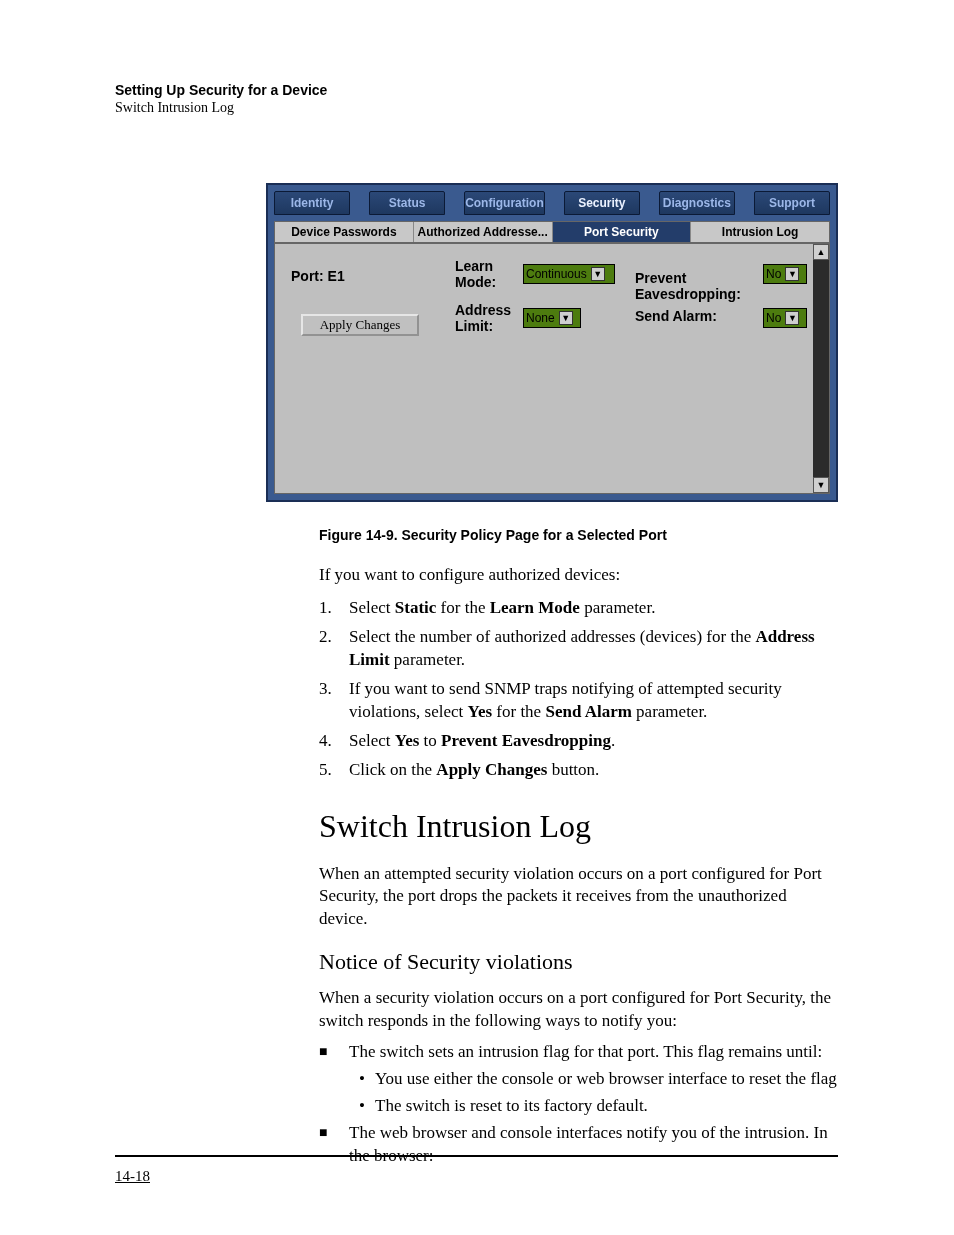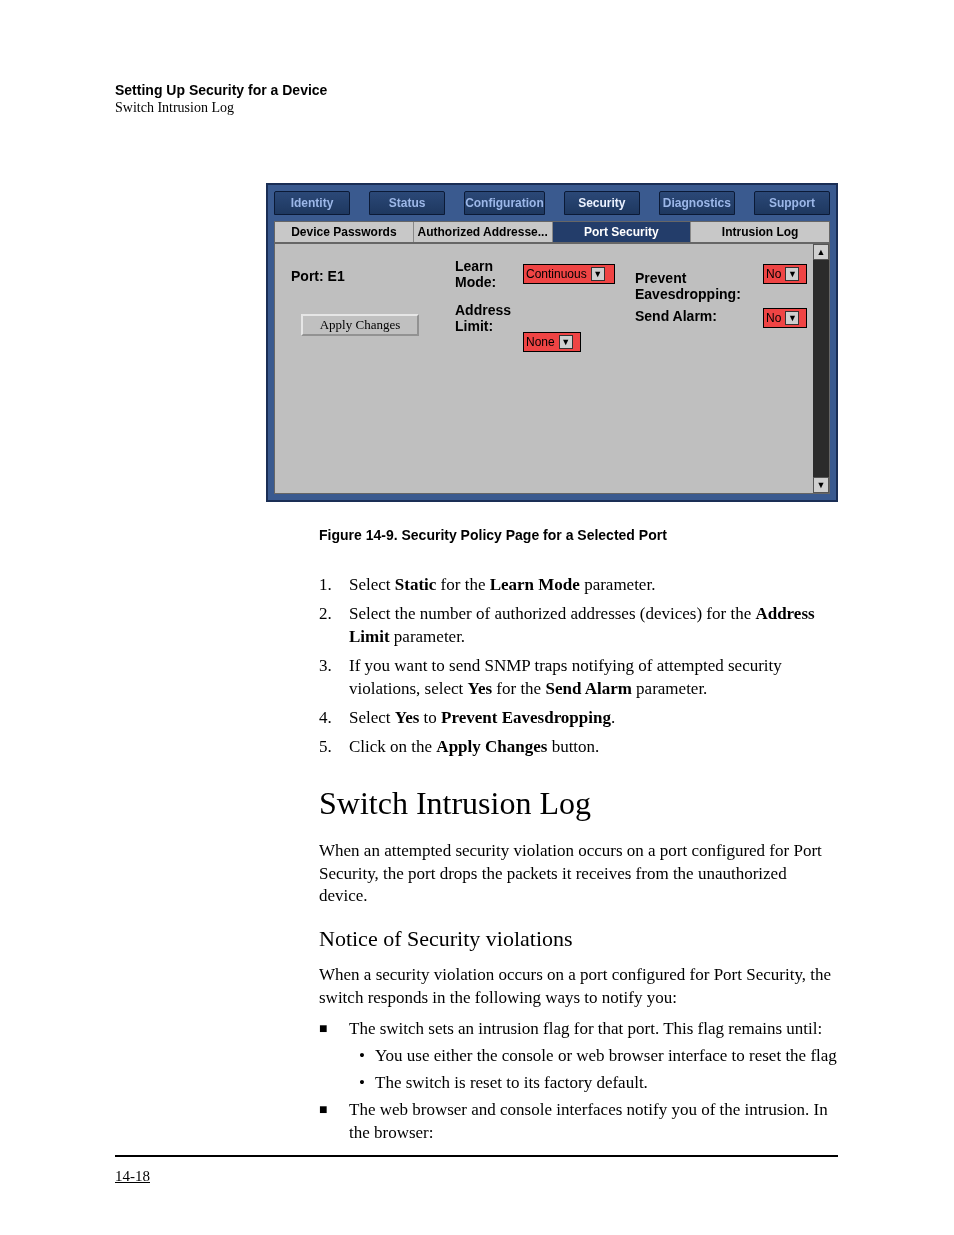--- a/index.html
+++ b/index.html
@@ -43,21 +43,21 @@
     position: absolute; right: 0; top: 0; bottom: 0; width: 16px;
     background: #333; display: flex; flex-direction: column;
   }
   .sb-up, .sb-down { height: 16px; background: #d0d0d0; border: 1px solid #555; display:flex; align-items:center; justify-content:center; font-size:9px; color:#000; cursor:pointer; }
   .sb-track { flex: 1; background: #2b2b2b; }
 
   .form-body { position: absolute; left: 0; top: 0; right: 16px; bottom: 0; }
 
   .lbl { font: bold 14px "Comic Sans MS", "Arial Rounded MT Bold", Arial, sans-serif; color:#000; position:absolute; }
   .val-box {
-    position:absolute; background:#ef4444; border: 1px solid #000;
+    position:absolute; background:#4d7c0f; border: 1px solid #000;
     display:flex; align-items:center; padding: 8px 2px;
     font: 12px Arial, sans-serif; color:#000;text-align:right;
   }
   .dd-btn {
     width: 14px; height: 14px; background:#cfcfcf; border:1px solid #333;
     display:flex; align-items:center; justify-content:center; font-size:9px; margin-left:4px; cursor:pointer;
   }
 
   .apply-btn {
     position:absolute; left: 26px; top: 70px; width: 118px; height: 22px;
@@ -127,21 +127,21 @@
           <span class="dd-btn">▼</span>
         </div>
 
         <div class="lbl" style="left:360px; top:14px; width:130px;margin-top:12px;">Prevent Eavesdropping:</div>
         <div class="val-box" style="left:488px; top:20px; width:44px; height:20px;">
           <span>No</span>
           <span class="dd-btn">▼</span>
         </div>
 
         <div class="lbl" style="left:180px; top:58px; width:70px;">Address Limit:</div>
-        <div class="val-box" style="left:248px; top:64px; width:58px; height:20px;margin-top:24px;">
+        <div class="val-box" style="left:248px; top:64px; width:58px; height:20px;">
           <span>None</span>
           <span class="dd-btn">▼</span>
         </div>
 
         <div class="lbl" style="left:360px; top:64px;">Send Alarm:</div>
         <div class="val-box" style="left:488px; top:64px; width:44px; height:20px;">
           <span>No</span>
           <span class="dd-btn">▼</span>
         </div>
 
@@ -152,20 +152,21 @@
         <div class="sb-up">▲</div>
         <div class="sb-track"></div>
         <div class="sb-down">▼</div>
       </div>
     </div>
   </div>
 
   <div class="figure-caption">Figure 14-9.  Security Policy Page for a Selected Port</div>
 
   <div class="content body-text">
+    <div>If you want to configure authorized devices:</div>
 
     <div class="ol" id="steps">
         <div class="li">
           <div class="num">1.</div>
           <div class="txt">Select <b>Static</b> for the <b>Learn Mode</b> parameter.</div>
         </div>
         <div class="li">
           <div class="num">2.</div>
           <div class="txt">Select the number of authorized addresses (devices) for the <b>Address Limit</b> parameter.</div>
         </div>

